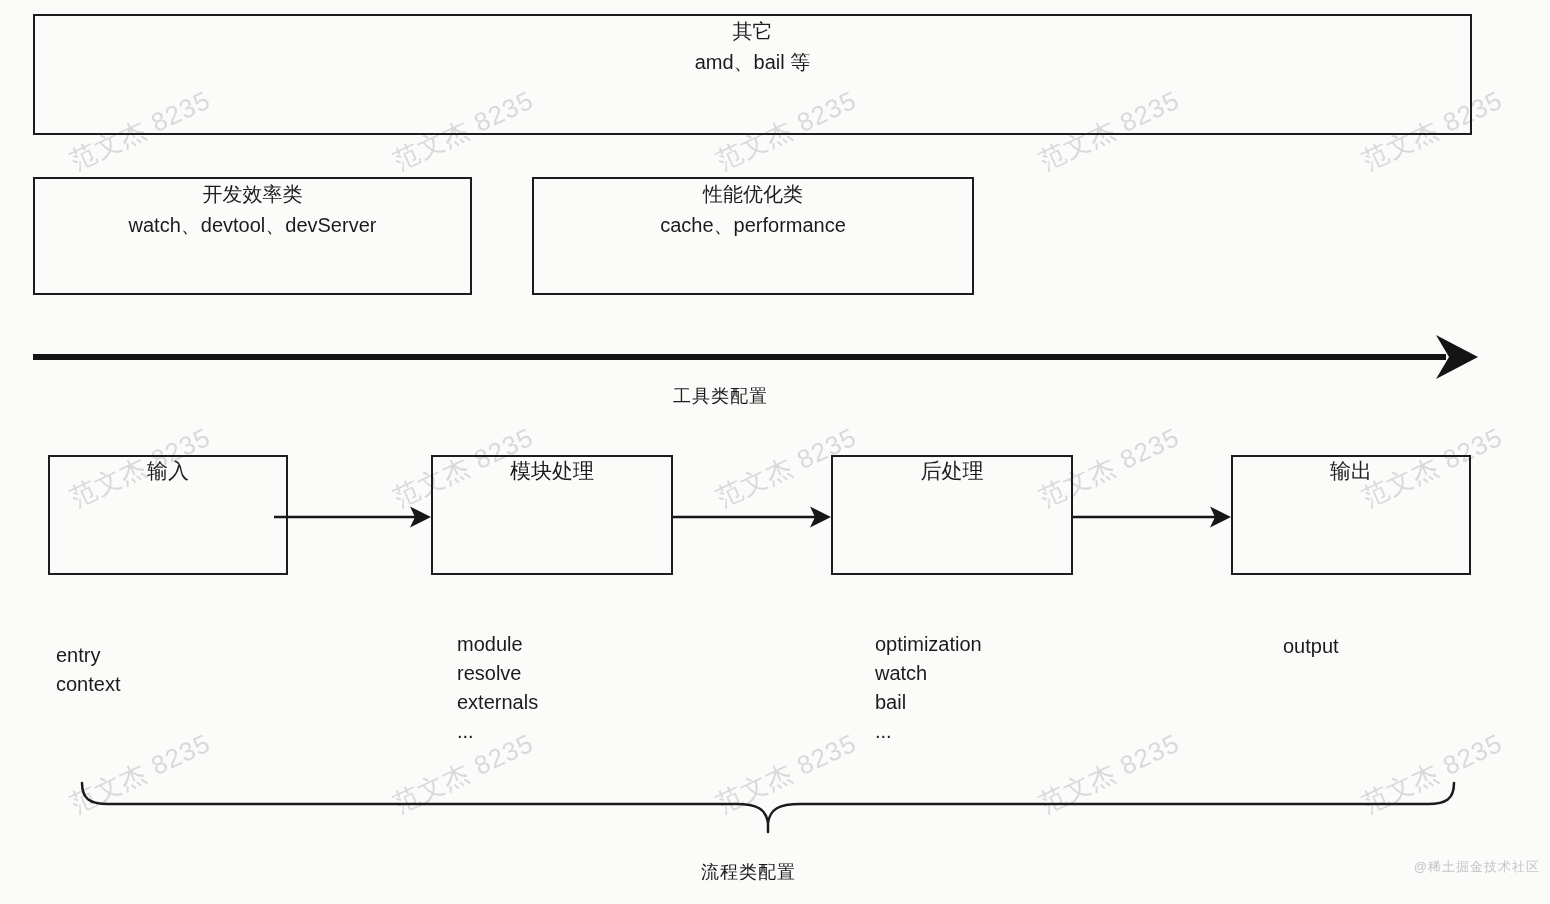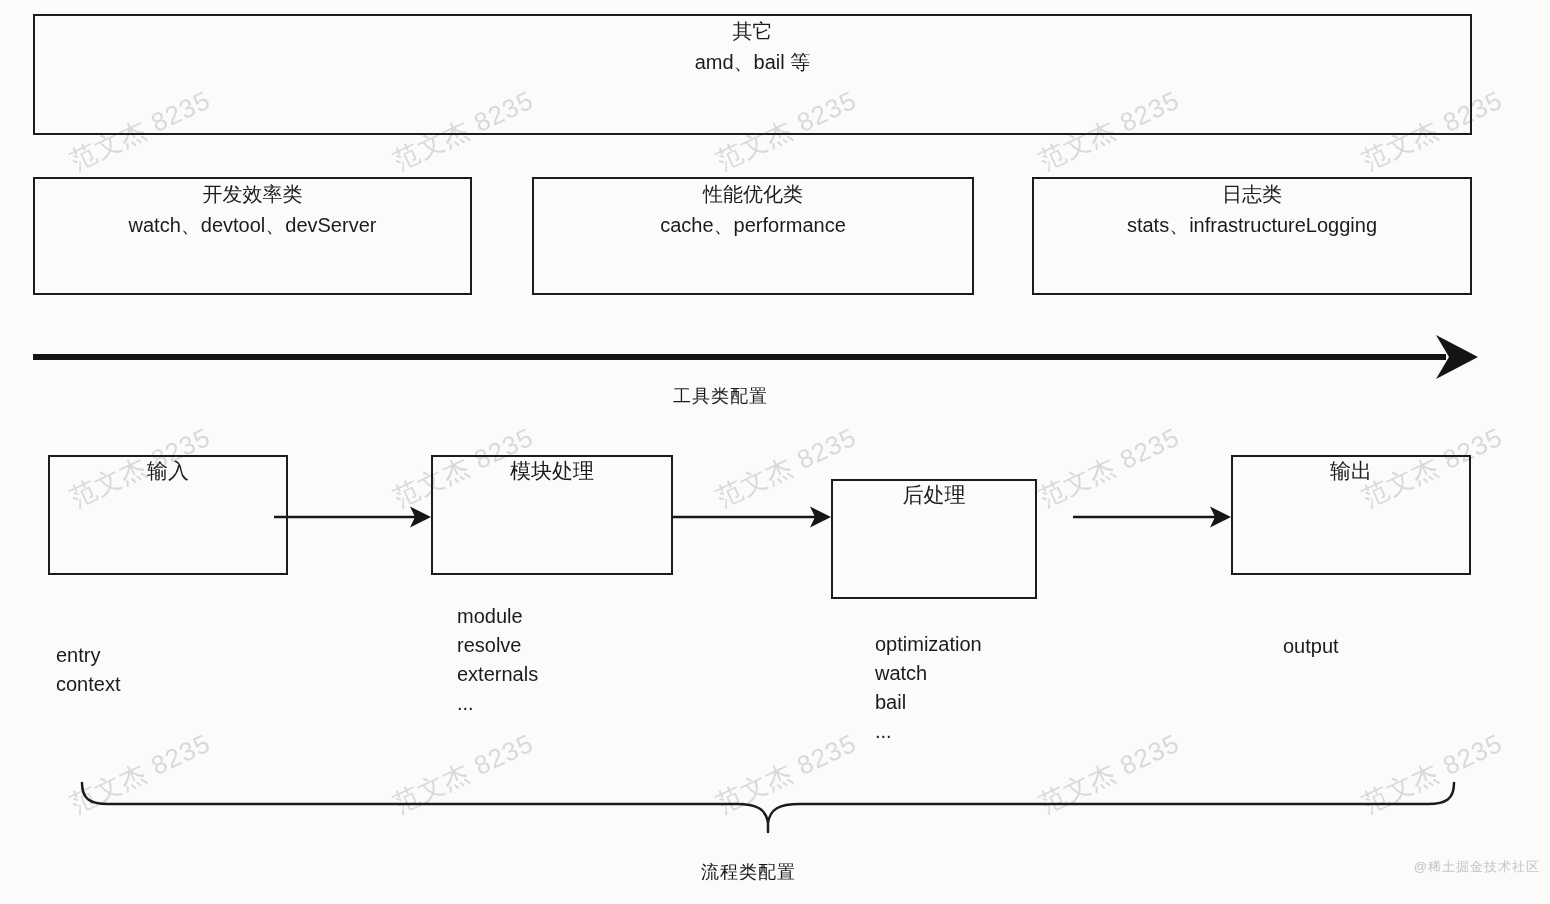--- a/index.html
+++ b/index.html
@@ -66,24 +66,20 @@
   </div>
 
   <div class="box" style="left:33px;top:177px;width:439px;height:118px">
     <div class="bline">开发效率类</div>
     <div class="bline">watch、devtool、devServer</div>
   </div>
   <div class="box" style="left:532px;top:177px;width:442px;height:118px">
     <div class="bline">性能优化类</div>
     <div class="bline">cache、performance</div>
   </div>
-  <div class="box" style="left:1032px;top:177px;width:440px;height:118px">
-    <div class="bline">日志类</div>
-    <div class="bline">stats、infrastructureLogging</div>
-  </div>
 
   <svg class="svg-layer" width="1550" height="904" viewBox="0 0 1550 904">
 
     <g>
       <line x1="33" y1="357" x2="1446" y2="357" stroke="#141414" stroke-width="6"></line>
       <path d="M1478,357 L1436,335 L1449,357 L1436,379 Z" fill="#141414"></path>
     </g>
 
     <g>
       <line x1="274" y1="517" x2="419" y2="517" stroke="#161616" stroke-width="2.4"></line>
@@ -103,32 +99,32 @@
   </svg>
 
   <div class="axis-label" style="left:673px;top:384px;width:120px">工具类配置</div>
 
   <div class="box" style="left:48px;top:455px;width:240px;height:120px">
     <div class="flow-label">输入</div>
   </div>
   <div class="box" style="left:431px;top:455px;width:242px;height:120px">
     <div class="flow-label">模块处理</div>
   </div>
-  <div class="box" style="left:831px;top:479px;width:206px;height:120px">
+  <div class="box" style="left:831px;top:455px;width:242px;height:120px">
     <div class="flow-label">后处理</div>
   </div>
   <div class="box" style="left:1231px;top:455px;width:240px;height:120px">
     <div class="flow-label">输出</div>
   </div>
 
   <div class="cfg-list" style="left:56px;top:641px">
     <span>entry</span>
     <span>context</span>
   </div>
-  <div class="cfg-list" style="left:457px;top:602px">
+  <div class="cfg-list" style="left:457px;top:630px">
     <span>module</span>
     <span>resolve</span>
     <span>externals</span>
     <span>...</span>
   </div>
   <div class="cfg-list" style="left:875px;top:630px">
     <span>optimization</span>
     <span>watch</span>
     <span>bail</span>
     <span>...</span>

